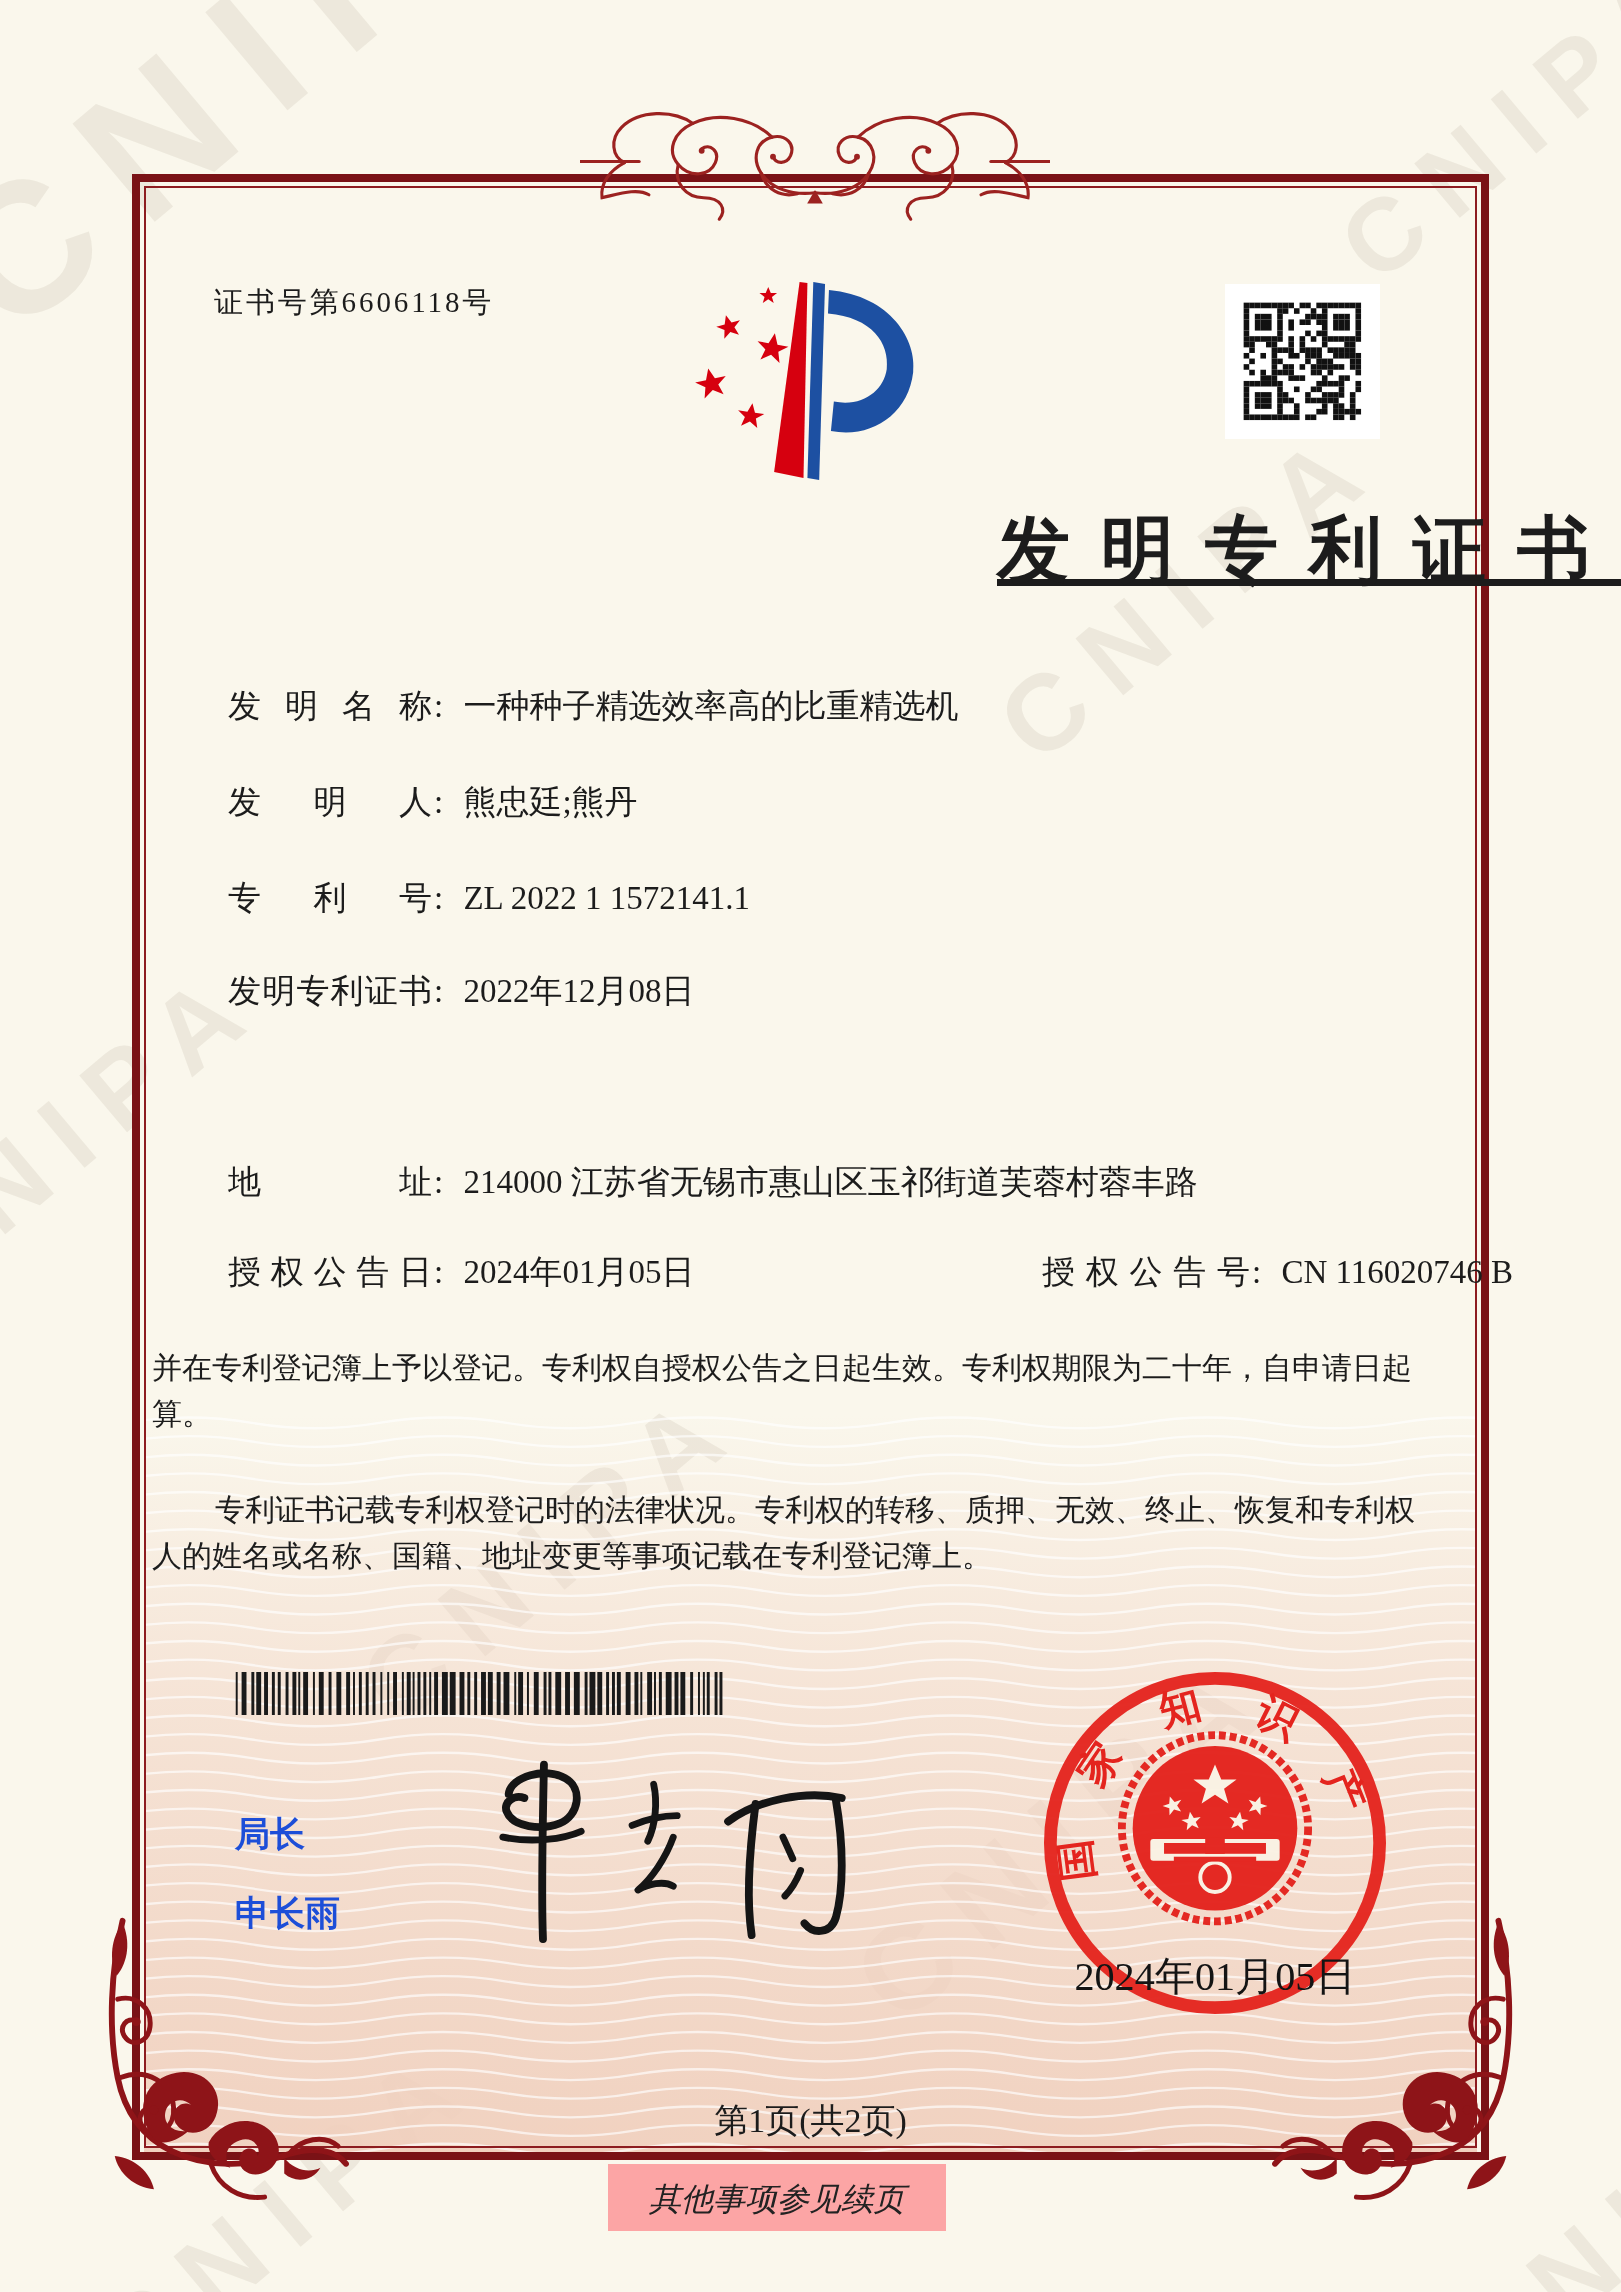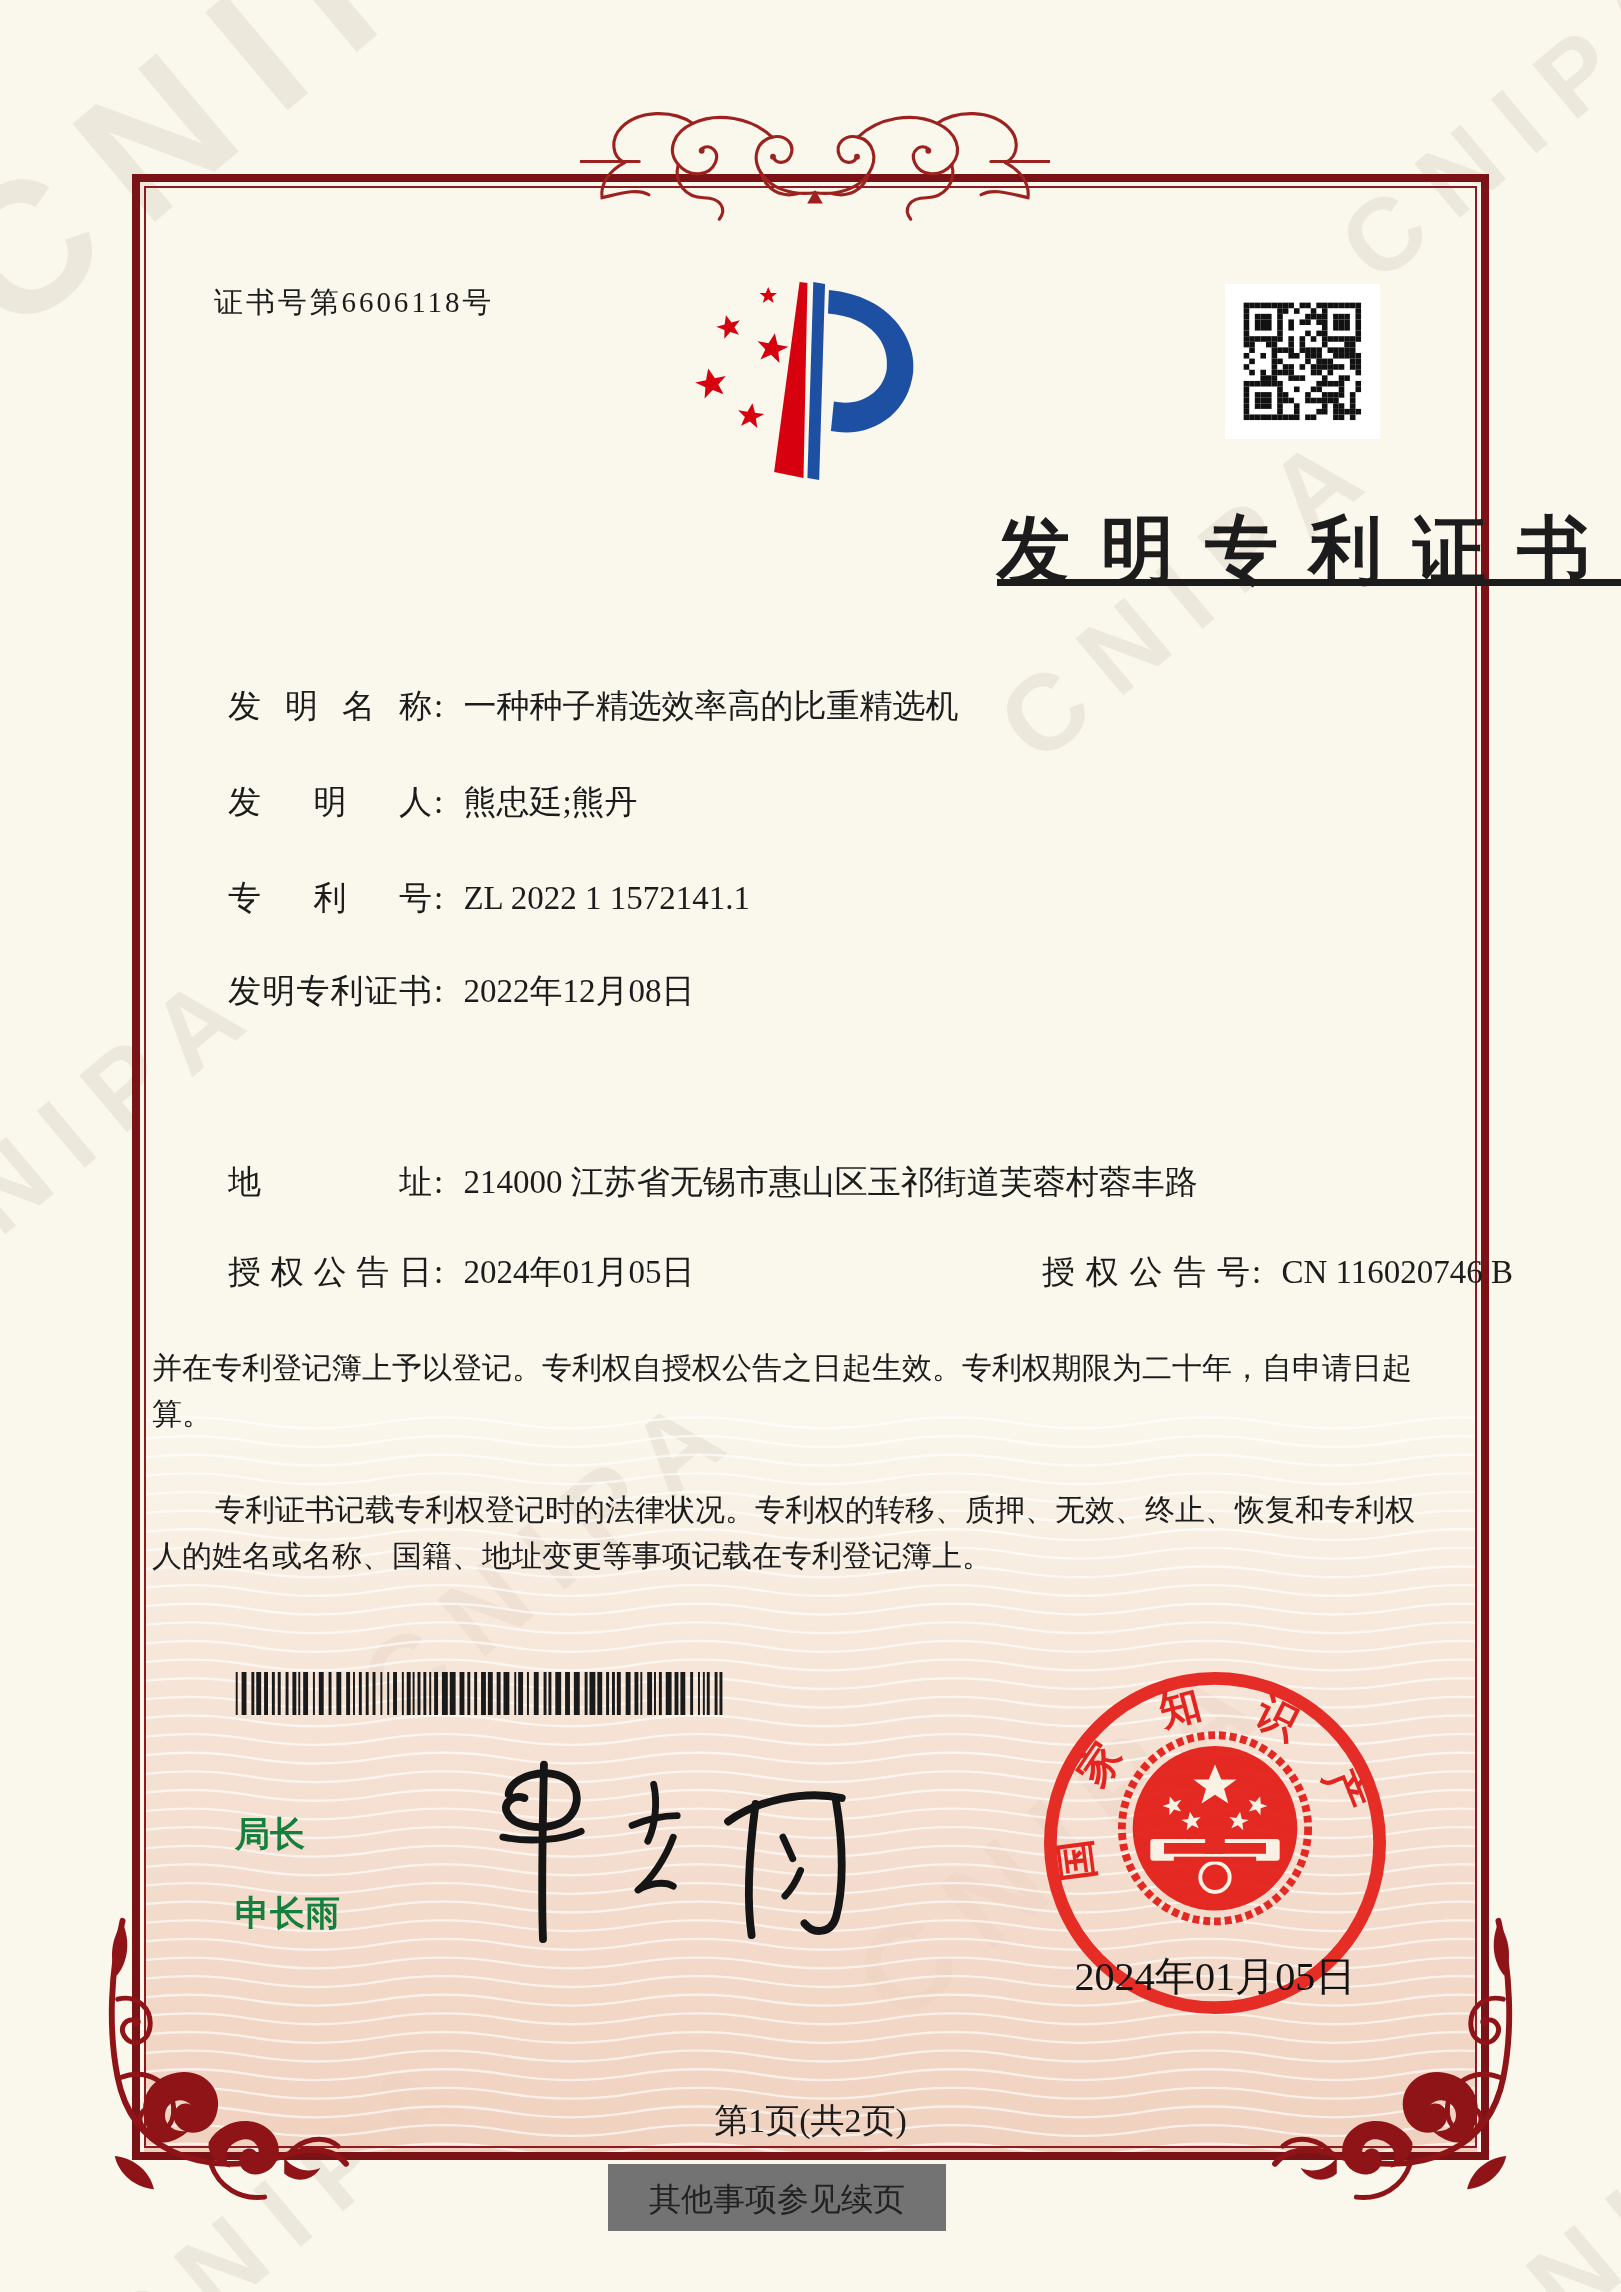--- a/index.html
+++ b/index.html
@@ -27,24 +27,24 @@
   .row .colon{display:inline-block;margin-left:2px;}
   .row .val{margin-left:12px;}
   .grantno{position:absolute;left:814px;top:0;}
   .grantno .lbl{display:inline-block;width:208px;text-align:justify;text-align-last:justify;}
   
   .bodytext{position:absolute;left:152px;width:1321px;font-size:30px;line-height:46px;}
   .bodytext .line{white-space:nowrap;}
   .bodytext .indent{text-indent:63px;}
   
   .dirlabel{position:absolute;left:235px;font-family:"Liberation Sans","DejaVu Sans",sans-serif;
-            font-weight:bold;font-size:35px;color:#15803d;}
+            font-weight:bold;font-size:35px;color:#1d4ed8;}
   
   .pagenum{position:absolute;left:0;top:2098px;width:1621px;text-align:center;font-size:34px;}
-  .footband{position:absolute;left:608px;top:2164px;width:338px;height:67px;background:#737373;}
+  .footband{position:absolute;left:608px;top:2164px;width:338px;height:67px;background:#fca5a5;font-style:italic;}
   .footnote{position:absolute;left:0;top:13.7px;width:100%;text-align:center;font-size:32px;color:#222;}
   svg{display:block;}
 </style>
 </head>
 <body>
 
 <div class="page">
 
   <div class="wm" style="left:-118px;top:-59px;font-size:186px;letter-spacing:39px;">CNIPA</div>
   <div class="wm" style="left:1304px;top:59px;font-size:103px;">CNIPA</div>

